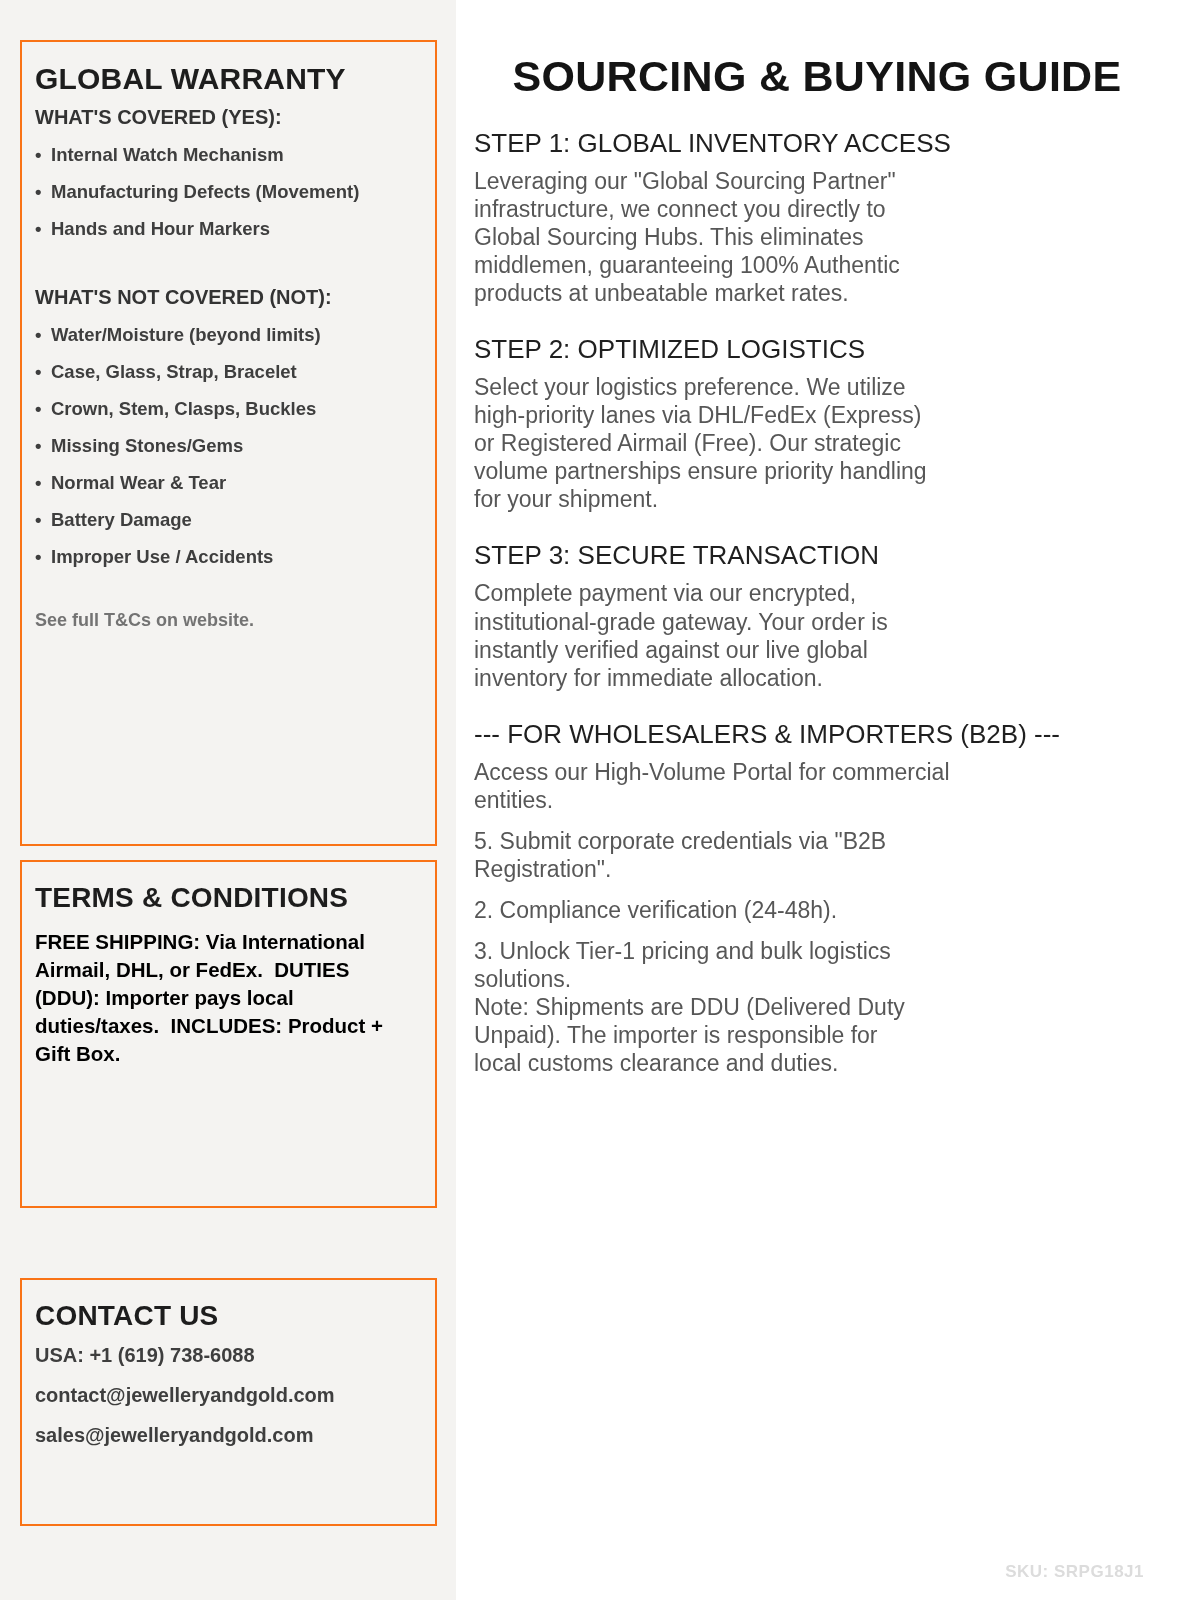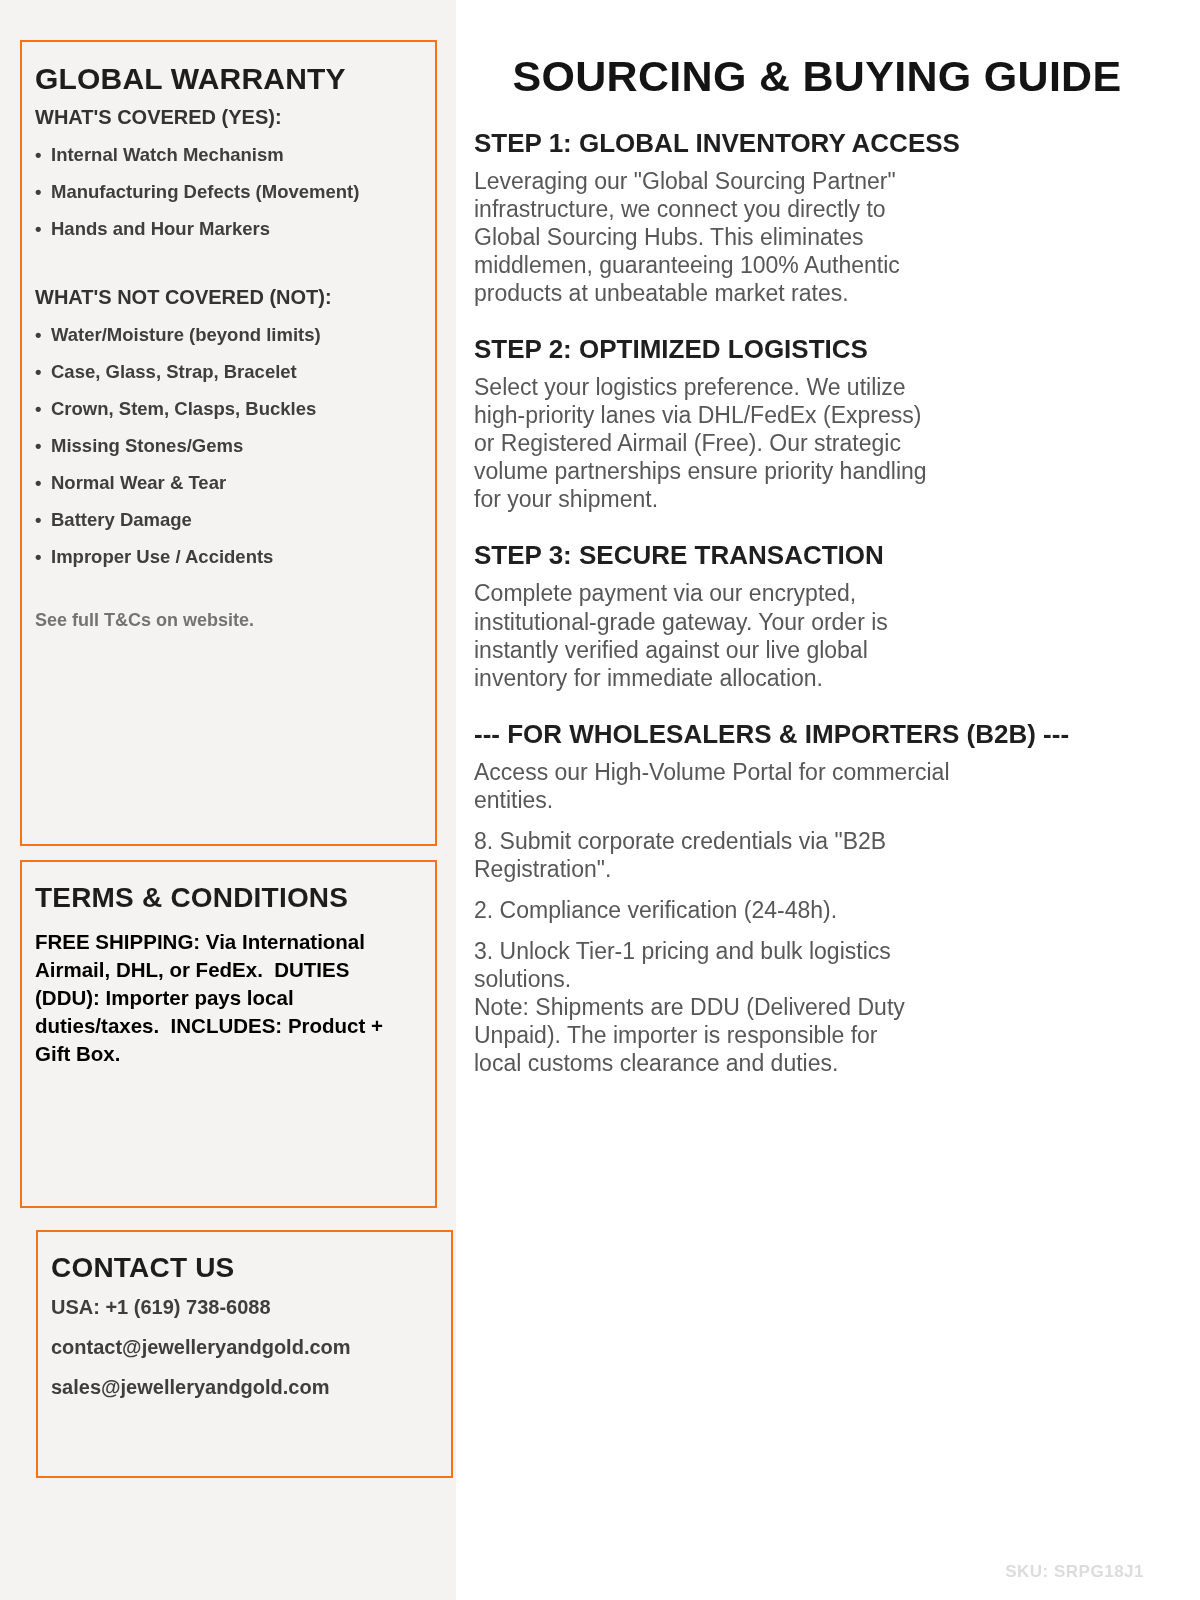--- a/index.html
+++ b/index.html
@@ -4,40 +4,40 @@
 <style>
   html,body{margin:0;padding:0;background:#ffffff;}
   .page{position:relative;width:1200px;height:1600px;overflow:hidden;background:#ffffff;
         font-family:"Liberation Sans",sans-serif;}
   
   .sidebar{position:absolute;left:0;top:0;width:456px;height:1600px;background:#f4f3f1;}
   .box{position:absolute;left:20px;width:417px;border:2px solid #f97316;
        box-sizing:border-box;padding:16px 13px;background:transparent;}
   .box-warranty{top:40px;height:806px;}
   .box-terms{top:860px;height:348px;}
-  .box-contact{top:1230px;height:248px;margin-left:16px;}
+  .box-contact{top:1278px;height:248px;}
   .box h2{margin:4px 0 10px;font-size:30px;font-weight:700;color:#1d1d1d;letter-spacing:0.2px;}
   .box-terms h2,.box-contact h2{font-size:28px;}
   .subhead{margin:10px 0 2px;font-size:20px;font-weight:700;color:#333333;}
   .subhead.not{margin-top:46px;}
   ul.blist{list-style:none;margin:0;padding:0;}
   ul.blist li{position:relative;margin:15px 0 0;padding-left:16px;font-size:18.5px;
               font-weight:700;color:#3e3e3e;white-space:nowrap;}
   ul.blist li::before{content:"\2022";position:absolute;left:0;top:0;color:#3e3e3e;}
   .footnote{margin:42px 0 0;font-size:18px;font-weight:700;color:#737373;}
   .terms-body{margin:14px 0 0;font-size:20.5px;font-weight:700;color:#000000;
               line-height:1.37;white-space:pre-wrap;}
   .contact-line{margin:17px 0 0;font-size:20px;font-weight:700;color:#3e3e3e;}
   .contact-line.first{margin-top:12px;}
   
   .main{position:absolute;left:456px;top:0;width:744px;height:1600px;background:#ffffff;}
   .main-inner{padding:0 40px 0 18px;}
   h1.guide-title{margin:52px 0 16px;text-align:center;font-size:43px;font-weight:700;
                  color:#141414;letter-spacing:0.3px;}
-  .step-heading{margin:27px 0 8px;font-size:26px;font-weight:700;color:#1f1f1f;}
+  .step-heading{margin:27px 0 8px;font-size:26px;font-weight:400;color:#1f1f1f;}
   .step-body{margin:0;font-size:23px;color:#575757;font-weight:400;
              line-height:1.22;white-space:pre-wrap;}
   .b2b-item{margin-top:13px;}
   .note{}
   .sku{position:absolute;right:56px;bottom:18px;font-size:17px;font-weight:700;
        color:#dcdcdc;letter-spacing:0.5px;}
 </style>
 </head>
 <body>
 
@@ -117,21 +117,21 @@
 inventory for immediate allocation.</p>
           </section>
         </div>
 
       <section class="b2b">
         <h2 class="step-heading">--- FOR WHOLESALERS &amp; IMPORTERS (B2B) ---</h2>
         <p class="step-body">Access our High-Volume Portal for commercial
 entities.</p>
         <div>
 
-        <p class="step-body b2b-item">8. Submit corporate credentials via "B2B
+        <p class="step-body b2b-item">5. Submit corporate credentials via "B2B
 Registration".</p>
             <p class="step-body b2b-item">2. Compliance verification (24-48h).</p>
             <p class="step-body b2b-item">3. Unlock Tier-1 pricing and bulk logistics
 solutions.</p>
           </div>
         <p class="step-body note">Note: Shipments are DDU (Delivered Duty
 Unpaid). The importer is responsible for
 local customs clearance and duties.</p>
       </section>
 

